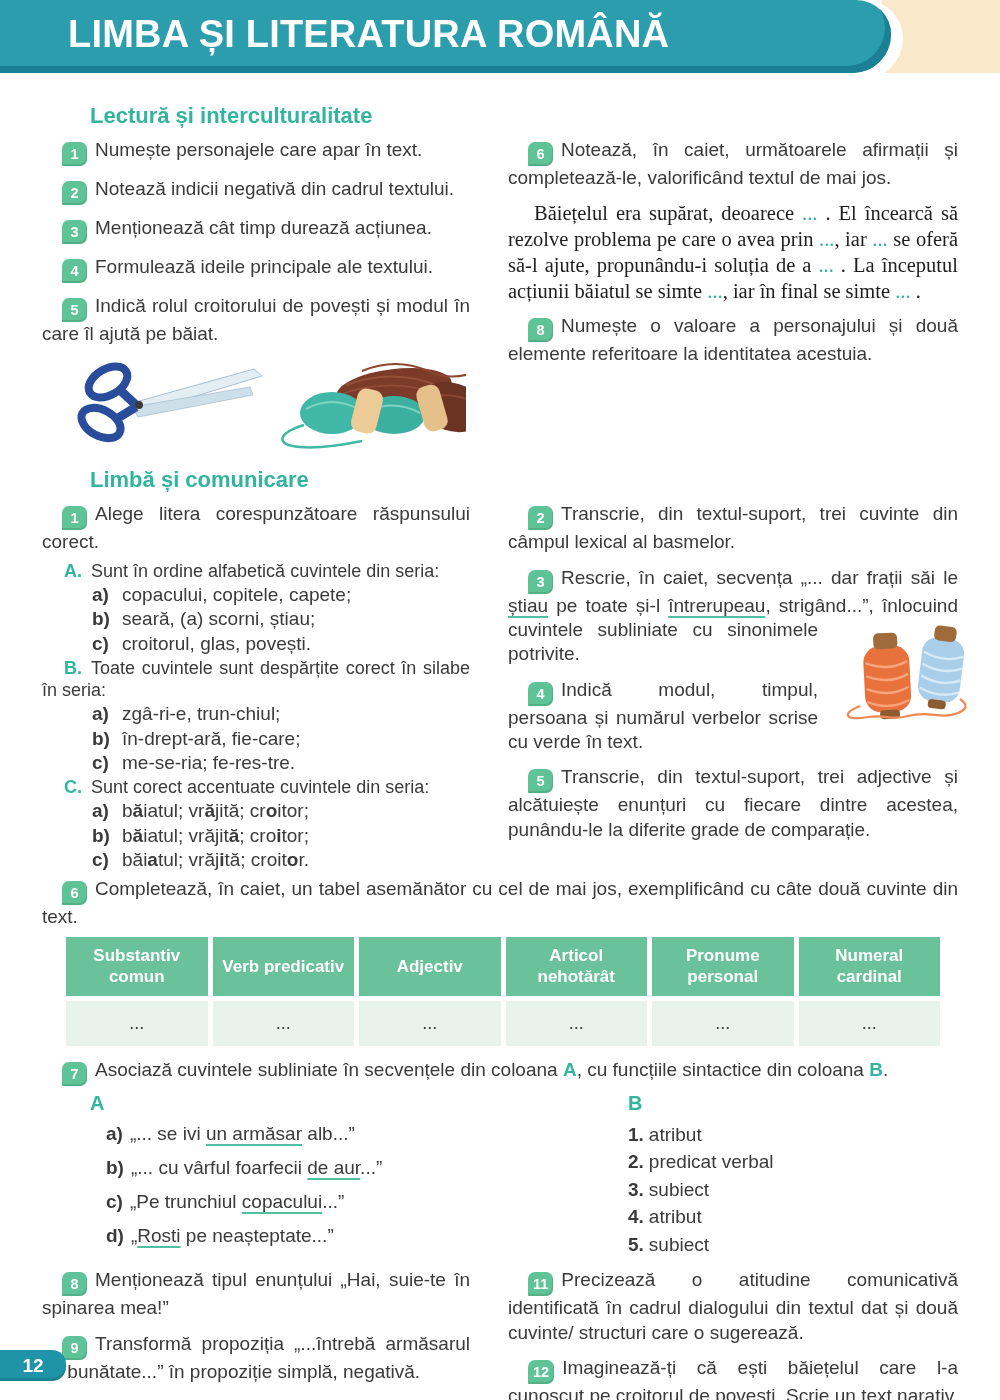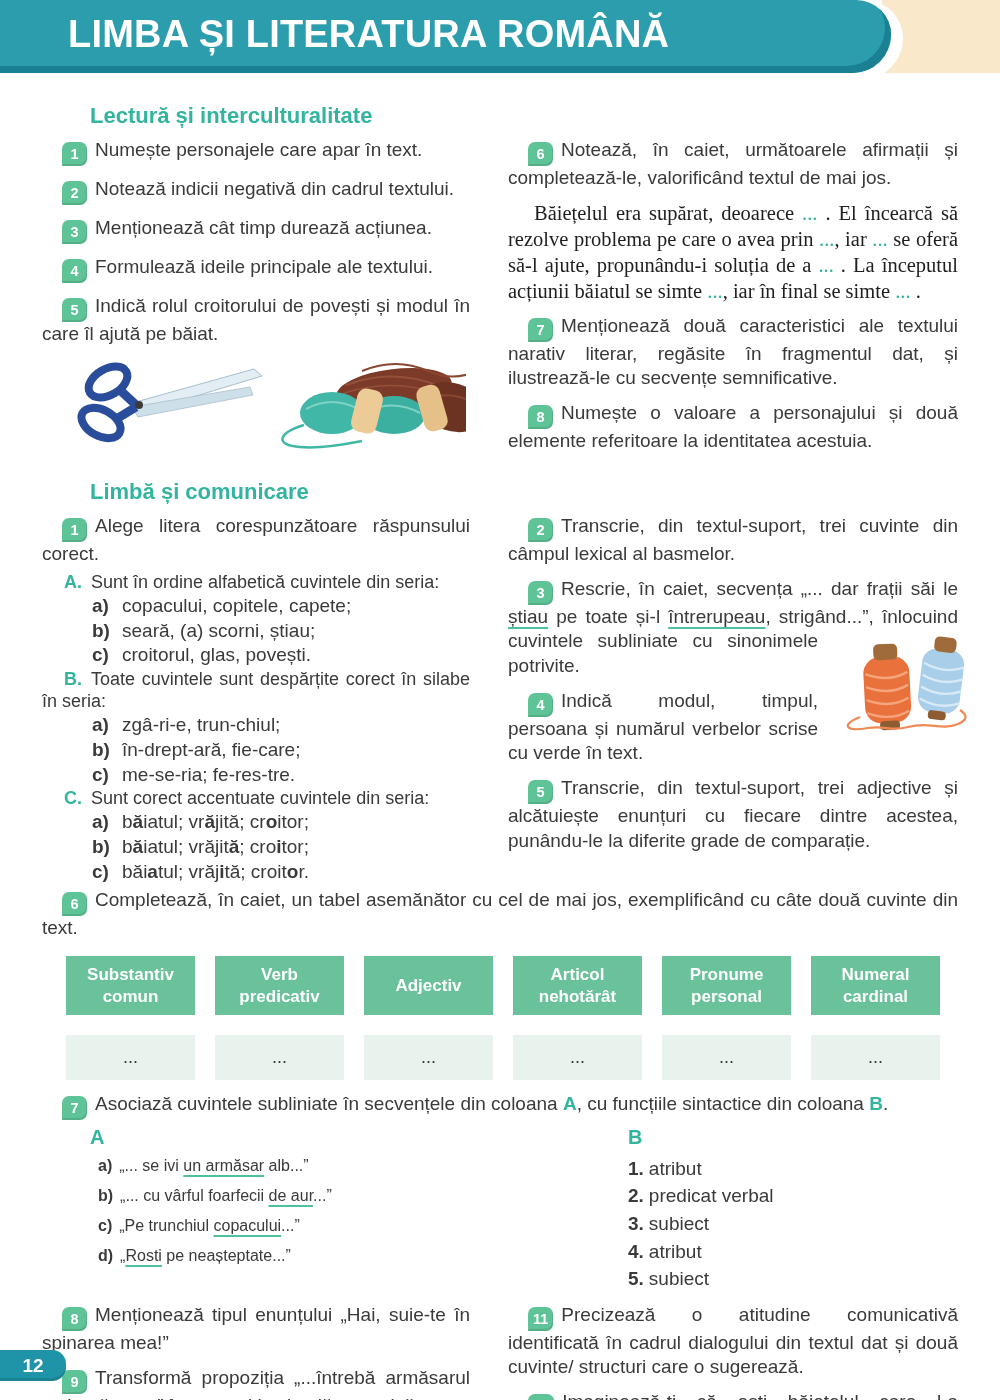--- a/index.html
+++ b/index.html
@@ -40,30 +40,30 @@
   p.lead{margin:1px 0;font-size:18px;line-height:1.24;text-align:justify;text-indent:22px;}
   .lead-letter{color:#33b49e;font-weight:700;display:inline-block;min-width:27px;text-indent:0;}
   p.opt{margin:1px 0 1px 50px;font-size:19px;line-height:1.24;}
   .opt-label{font-weight:700;display:inline-block;min-width:30px;}
 
   
   .illus-scissors{margin:8px 0 0 32px;}
   .spool-float{float:right;width:132px;height:104px;margin:2px 0 2px 8px;}
 
   
-  .table6{display:grid;grid-template-columns:repeat(6,1fr);gap:20px;margin:16px 18px 12px 24px;}
+  .table6{display:grid;grid-template-columns:repeat(6,1fr);gap:5px;margin:8px 18px 12px 24px;}
   .th{background:#6ac29b;color:#fff;font-weight:700;font-size:17px;line-height:1.25;
       text-align:center;padding:8px 6px;min-height:58px;box-sizing:border-box;
       display:flex;align-items:center;justify-content:center;}
   .td{background:#e8f3ed;text-align:center;font-size:18px;color:#3a3a3a;padding:12px 6px;}
 
   
   .ab-grid{display:grid;grid-template-columns:538px 1fr;padding-left:48px;margin:2px 0 8px;}
   .ab-head{color:#33b49e;font-weight:700;font-size:20px;margin:2px 0 8px;}
-  p.ab-item{margin:0 8px 12px;font-size:16px;}
+  p.ab-item{margin:0 16px 12px;font-size:19px;}
   p.ab-item .opt-label{min-width:0;margin-right:7px;}
   p.b-item{margin:0 0 4px;font-size:19px;line-height:1.24;}
   .b-num{font-weight:700;margin-right:5px;}
 
   
   .page-badge{position:absolute;left:0;top:1350px;width:66px;height:31px;background:#1f93a8;
               border-radius:0 14px 14px 0;color:#fff;font-weight:700;font-size:19px;
               line-height:31px;text-align:center;box-shadow:inset 0 -3px 0 rgba(0,0,0,.12);}
 </style>
 </head>
@@ -116,21 +116,20 @@
               <path d="M2 66 C -24 74 -28 86 -2 88 C 18 90 40 86 60 82" stroke="#41b7a7" stroke-width="2.5" fill="none"></path>
               <path d="M60 12 q34 -14 66 0 q22 10 44 2" stroke="#8a4631" stroke-width="2" fill="none"></path>
             </g>
           </svg>
         </div>
       </div>
 
       <div class="col">
         <p class="item"><span class="badge">6</span><span>Notează, în caiet, următoarele afirmații și completează-le, valorificând textul de mai jos.</span></p>
         <p class="fill-in"><span>Băiețelul era supărat, deoarece </span><span class="rc">...</span><span> . El încearcă să rezolve problema pe care o avea prin </span><span class="rc">...</span><span>, iar </span><span class="rc">...</span><span> se oferă să-l ajute, propunându-i soluția de a </span><span class="rc">...</span><span> . La începutul acțiunii băiatul se simte </span><span class="rc">...</span><span>, iar în final se simte </span><span class="rc">...</span><span> .</span></p>
-        <p class="item"><span class="badge">7</span><span>Menționează două caracteristici ale textului narativ literar, regăsite în fragmentul dat, și ilustrează-le cu secvențe semnificative.</span></p>
         <p class="item"><span class="badge">8</span><span>Numește o valoare a personajului și două elemente referitoare la identitatea acestuia.</span></p>
       </div>
     </div>
 
     <h2 class="section-heading">Limbă și comunicare</h2>
 
     <div class="cols">
       <div class="col">
         <p class="item" style="margin-bottom:5px;"><span class="badge">1</span><span>Alege litera corespunzătoare răspunsului corect.</span></p>
 

